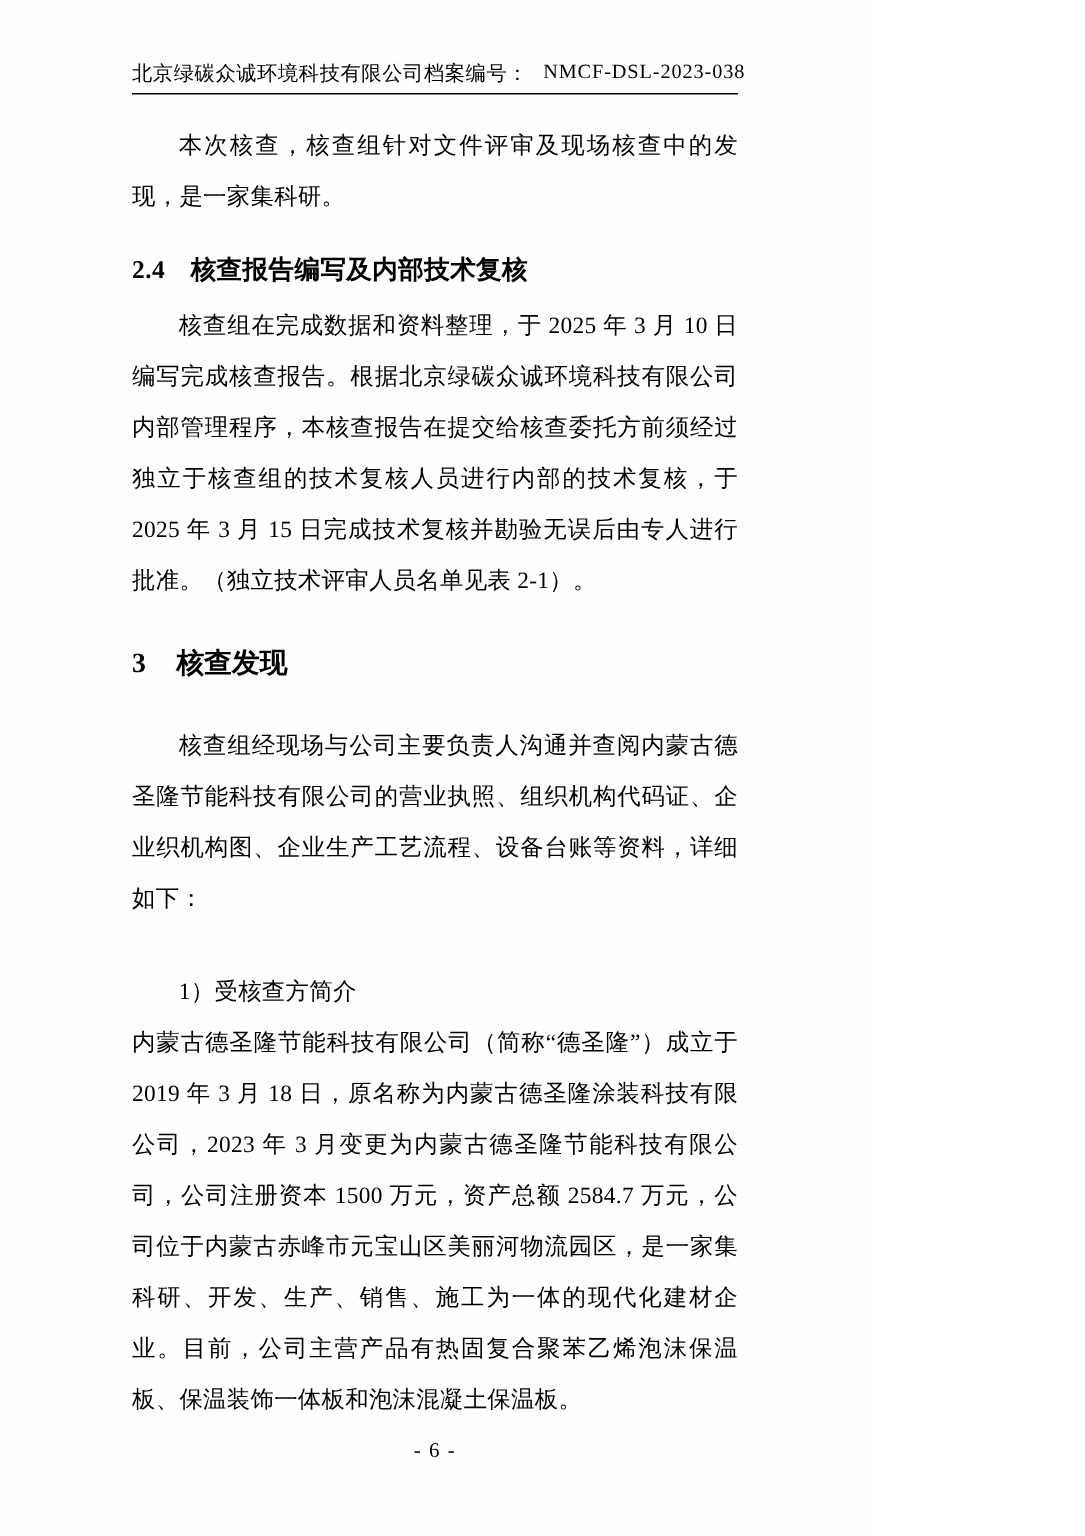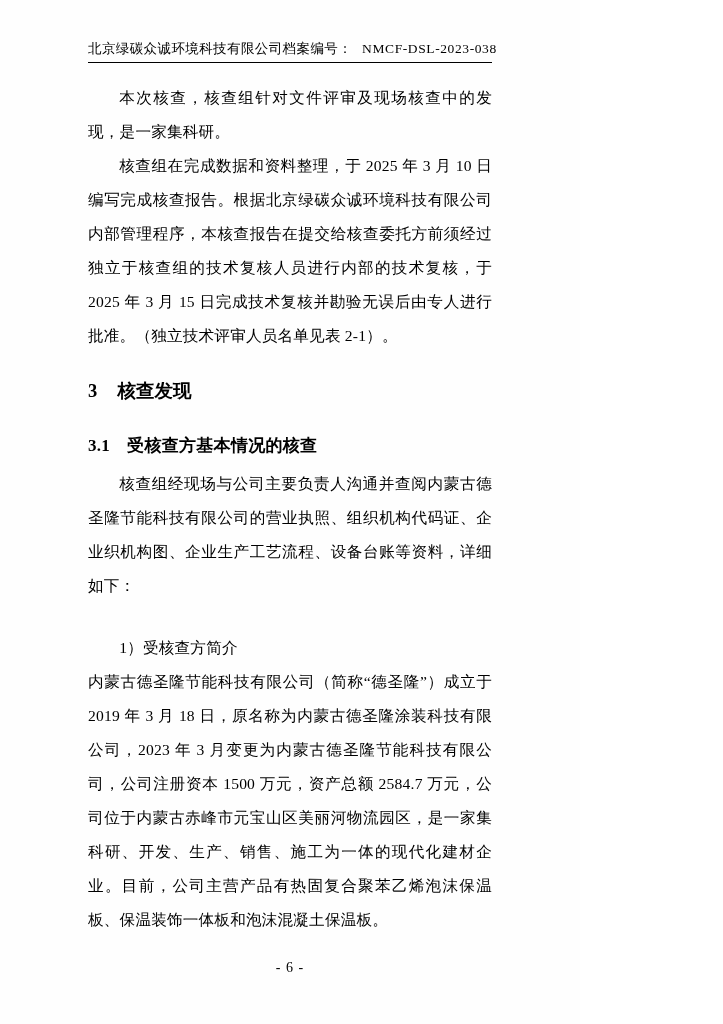--- a/index.html
+++ b/index.html
@@ -37,21 +37,21 @@
     font-size: 13.5px;
     padding-bottom: 4px;
     border-bottom: 1.2px solid #000;
     letter-spacing: 0.4px;
   }
   .header-left {
     white-space: nowrap;
   }
   .header-right {
     display: flex;
-    align-items: center;
+    align-items: flex-start;
     gap: 10px;
     white-space: nowrap;
   }
   .header-code {
     font-family: "Liberation Serif", serif;
     letter-spacing: 0.6px;
   }
   
   .body {
     margin-top: 18px;
@@ -130,30 +130,30 @@
       <div class="header-right">
         <span>档案编号：</span>
         <span class="header-code">NMCF-DSL-2023-038</span>
       </div>
     </div>
 
     <div class="body">
 
       <p class="para">本次核查，核查组针对文件评审及现场核查中的发现，是一家集科研。</p>
 
+      <h2 class="heading-2">
+        <span class="num">2.4</span><span>核查报告编写及内部技术复核</span>
+      </h2>
 
       <p class="para">核查组在完成数据和资料整理，于 2025 年 3 月 10 日编写完成核查报告。根据北京绿碳众诚环境科技有限公司内部管理程序，本核查报告在提交给核查委托方前须经过独立于核查组的技术复核人员进行内部的技术复核，于 2025 年 3 月 15 日完成技术复核并勘验无误后由专人进行批准。（独立技术评审人员名单见表 2-1）。</p>
 
       <h1 class="heading-1">
         <span class="num">3</span><span>核查发现</span>
       </h1>
 
-      <h2 class="heading-2 sub">
-        <span class="num">3.1</span><span>受核查方基本情况的核查</span>
-      </h2>
 
 
       <p class="para">核查组经现场与公司主要负责人沟通并查阅内蒙古德圣隆节能科技有限公司的营业执照、组织机构代码证、企业织机构图、企业生产工艺流程、设备台账等资料，详细如下：</p>
 
       <div class="spacer-sm"></div>
 
       <p class="para indent1">1）受核查方简介</p>
 
       <p class="para noindent">内蒙古德圣隆节能科技有限公司（简称“德圣隆”）成立于 2019 年 3 月 18 日，原名称为内蒙古德圣隆涂装科技有限公司，2023 年 3 月变更为内蒙古德圣隆节能科技有限公司，公司注册资本 1500 万元，资产总额 2584.7 万元，公司位于内蒙古赤峰市元宝山区美丽河物流园区，是一家集科研、开发、生产、销售、施工为一体的现代化建材企业。目前，公司主营产品有热固复合聚苯乙烯泡沫保温板、保温装饰一体板和泡沫混凝土保温板。</p>
 

